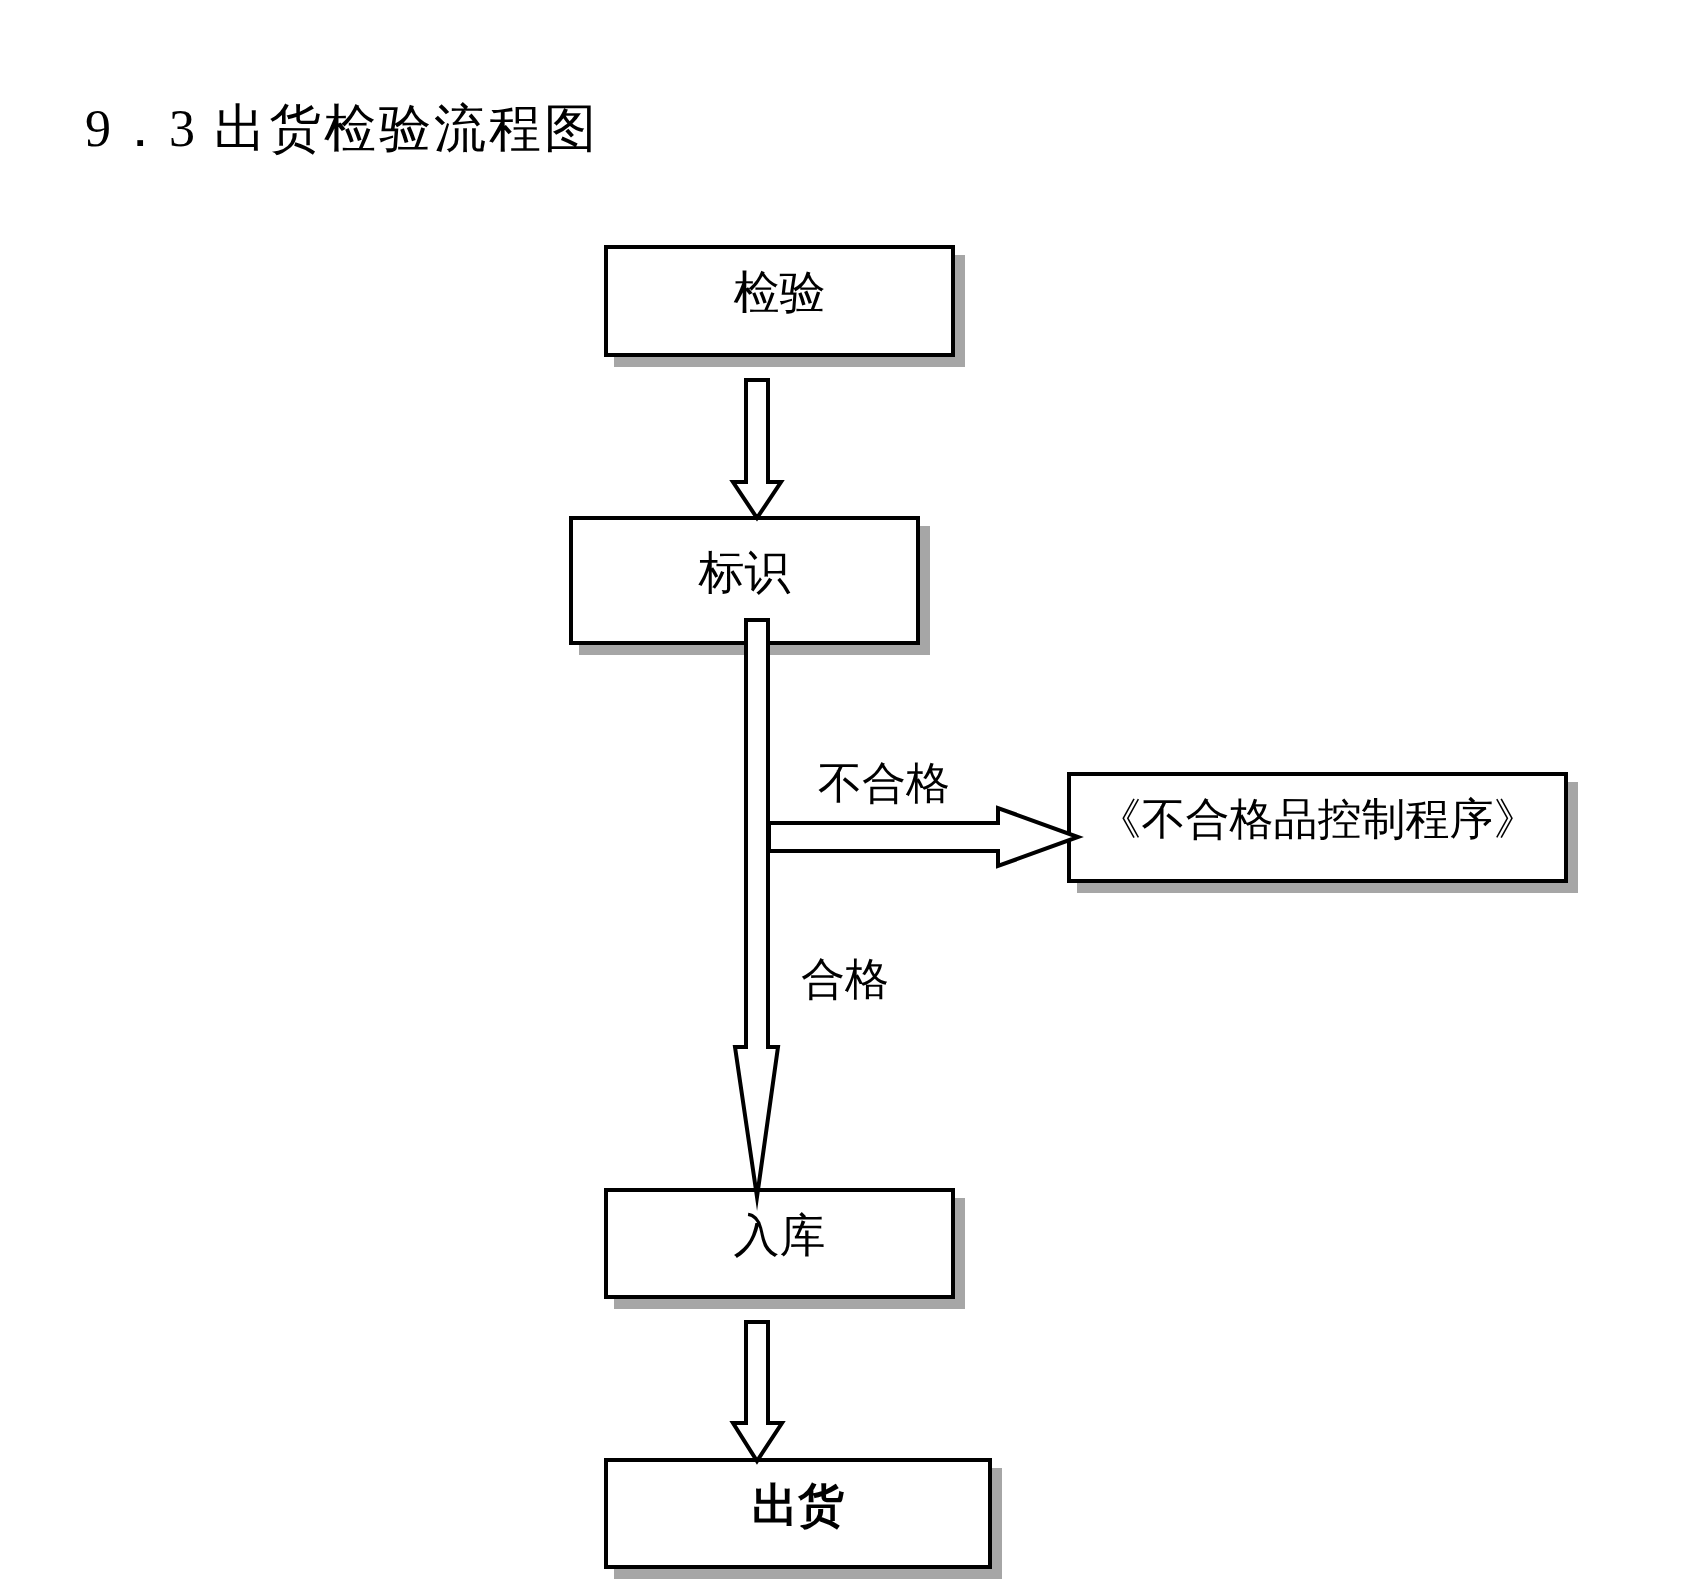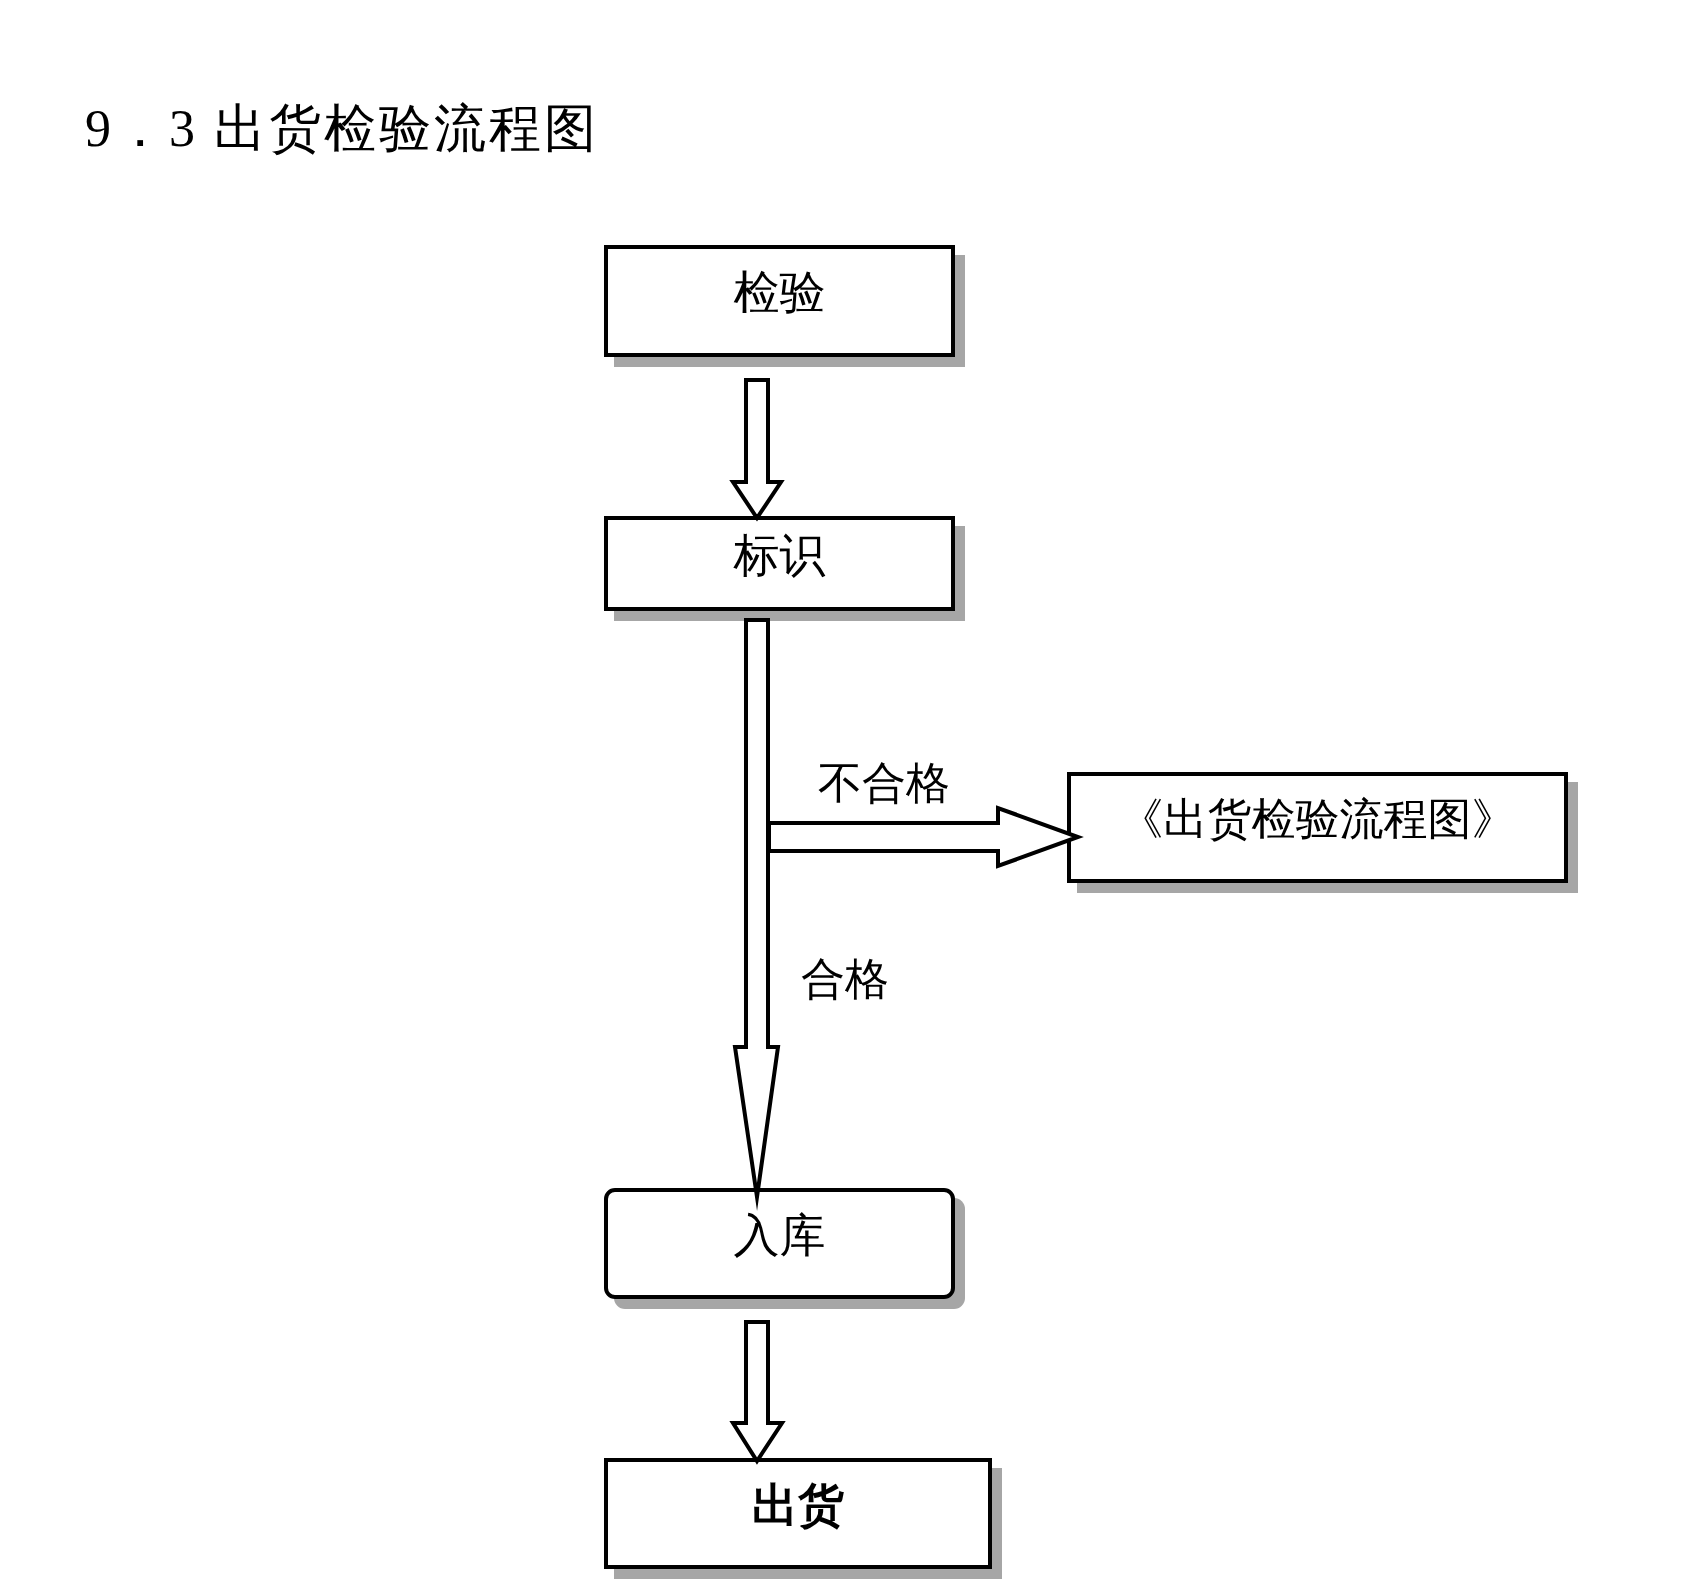--- a/index.html
+++ b/index.html
@@ -34,23 +34,23 @@
     border: 4px solid #000000;
     box-shadow: 10px 10px 0 0 #a6a6a6;
     display: flex;
     align-items: center;
     justify-content: center;
     padding-bottom: 16px; 
     font-size: 46px;
     z-index: 2;
   }
   .node-inspection  { left: 604px; top: 245px;  width: 351px; height: 112px; }
-  .node-marking     { left: 604px; top: 516px;  width: 351px; height: 95px; }
+  .node-marking     { left: 569px; top: 516px;  width: 351px; height: 129px; }
   .node-ncr         { left: 1067px; top: 772px; width: 501px; height: 111px; font-size: 44px; }
-  .node-warehousing { left: 604px; top: 1188px; width: 351px; height: 111px; border-radius: 11px; }
+  .node-warehousing { left: 604px; top: 1188px; width: 351px; height: 111px; }
   .node-shipment    { left: 604px; top: 1458px; width: 388px; height: 111px; font-weight: bold; }
   .node-label { display: block; white-space: nowrap; }
   .arrows-layer {
     position: absolute;
     left: 0;
     top: 0;
     width: 1702px;
     height: 1589px;
     z-index: 3;
     pointer-events: none;
@@ -81,21 +81,21 @@
 
   <div class="node node-inspection">
     <span class="node-label">检验</span>
   </div>
 
   <div class="node node-marking">
     <span class="node-label">标识</span>
   </div>
 
   <div class="node node-ncr">
-    <span class="node-label">《出货检验流程图》</span>
+    <span class="node-label">《不合格品控制程序》</span>
   </div>
 
   <div class="node node-warehousing">
     <span class="node-label">入库</span>
   </div>
 
   <div class="node node-shipment">
     <span class="node-label">出货</span>
   </div>
 

